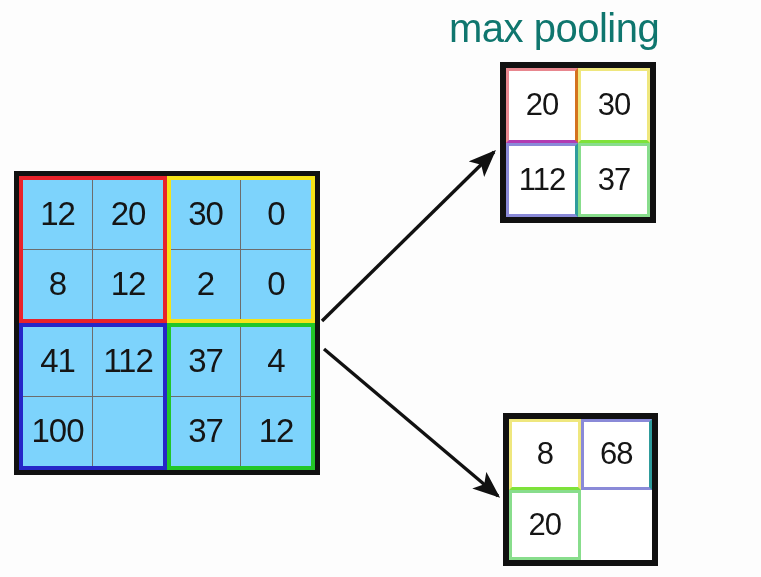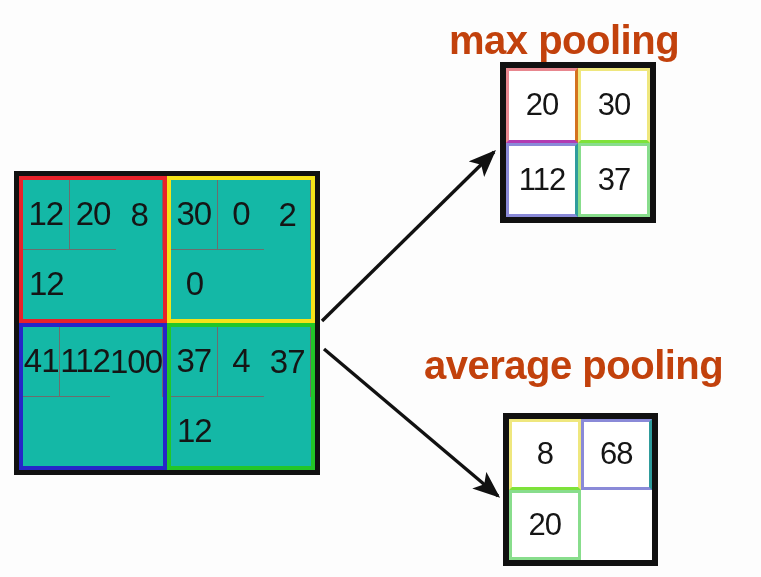--- a/index.html
+++ b/index.html
@@ -16,25 +16,24 @@
     width: 761px;
     height: 577px;
     background: #fdfdfd;
     overflow: hidden;
   }
 
   
   .title {
     position: absolute;
     font-family: "Liberation Sans", sans-serif;
-    font-weight: 700;
-    color: #c2410c;
+    font-weight: 400;
+    color: #0f766e;
     white-space: nowrap;
     letter-spacing: -0.5px;
-    margin-top: 12px;
   }
   #title-max {
     left: 449px;
     top: 6px;
     font-size: 40px;
   }
   #title-avg {
     left: 424px;
     top: 331px;
     font-size: 40px;
@@ -50,23 +49,23 @@
     box-sizing: border-box;
     border: 5px solid #111111;
     background: #ffffff;
     display: grid;
     grid-template-columns: 1fr 1fr;
     grid-template-rows: 1fr 1fr;
   }
   .quad {
     box-sizing: border-box;
     display: grid;
-    grid-template-columns: 1fr 1fr 1fr;
+    grid-template-columns: 1fr 1fr;
     grid-template-rows: 1fr 1fr;
-    background: #14b8a6;
+    background: #7dd3fc;
   }
   .quad-red    { border: 4px solid #e8222a; }
   .quad-yellow { border: 4px solid #f5e318; }
   .quad-blue   { border: 4px solid #2626c8; }
   .quad-green  { border: 4px solid #22c628; }
 
   .cell {
     box-sizing: border-box;
     display: flex;
     align-items: center;
@@ -139,21 +138,20 @@
     pointer-events: none;
   }
 </style>
 </head>
 <body>
 
 <div id="stage">
 
   <div class="title" id="title-max">max pooling</div>
 
-  <div class="title" id="title-avg">average pooling</div>
 
   <div id="input-matrix">
 
     <div class="quad quad-red">
       <div class="cell">12</div>
       <div class="cell">20</div>
       <div class="cell">8</div>
       <div class="cell">12</div>
     </div>
 

